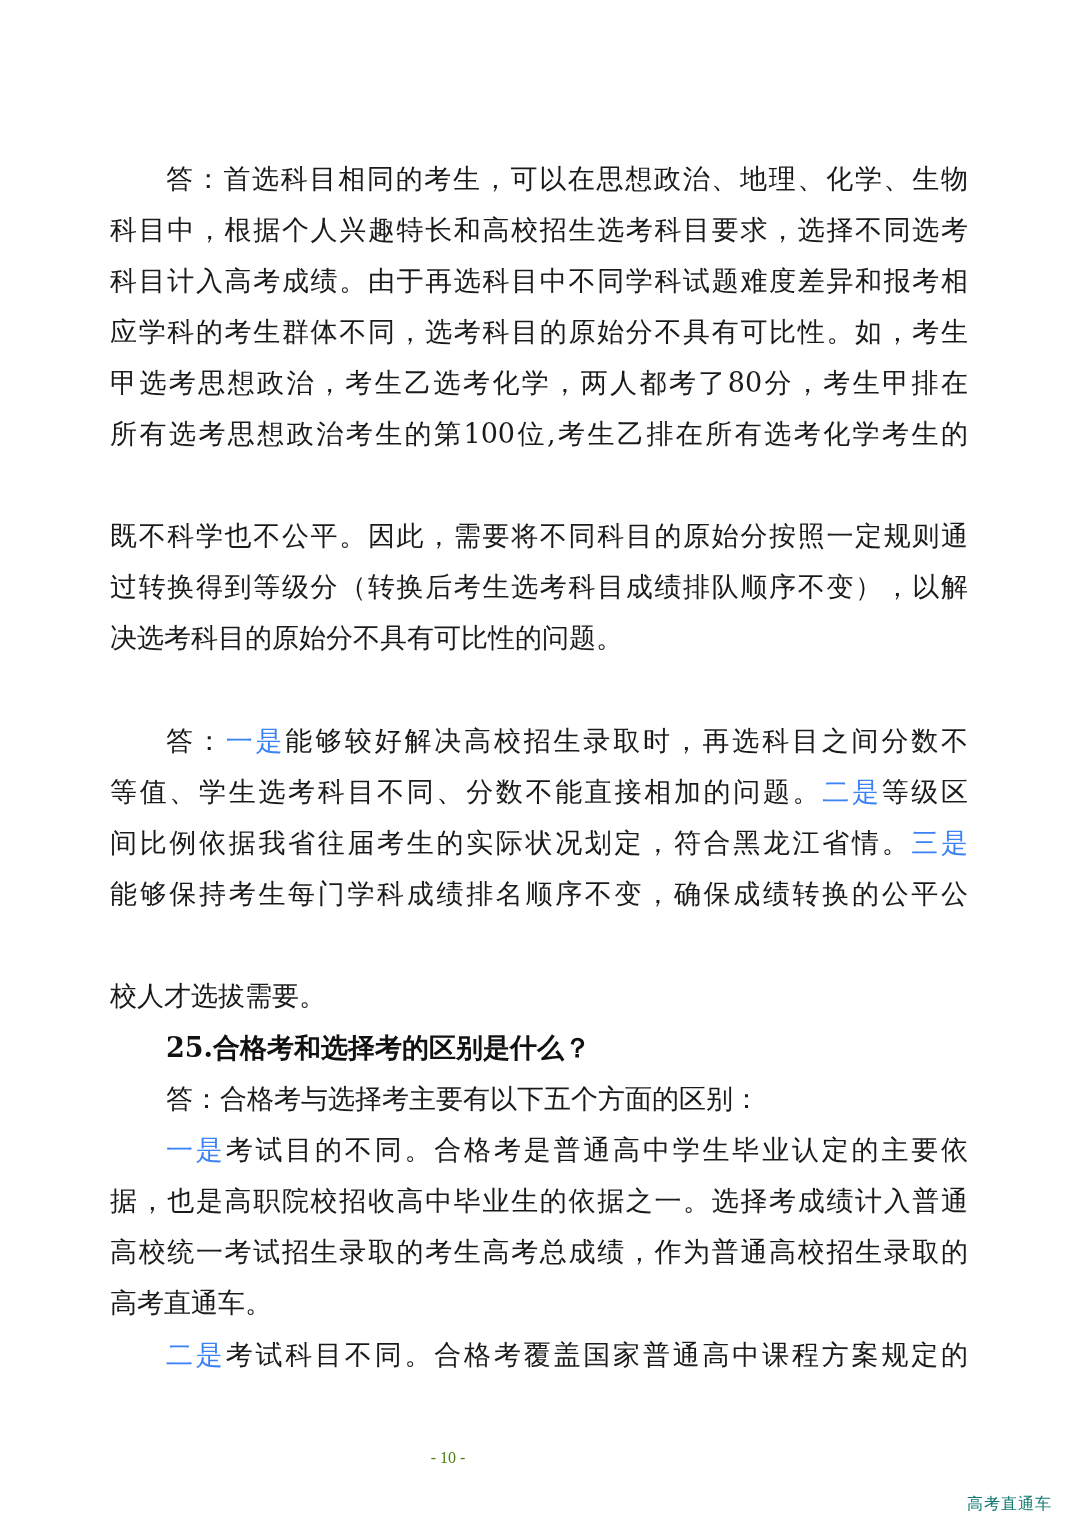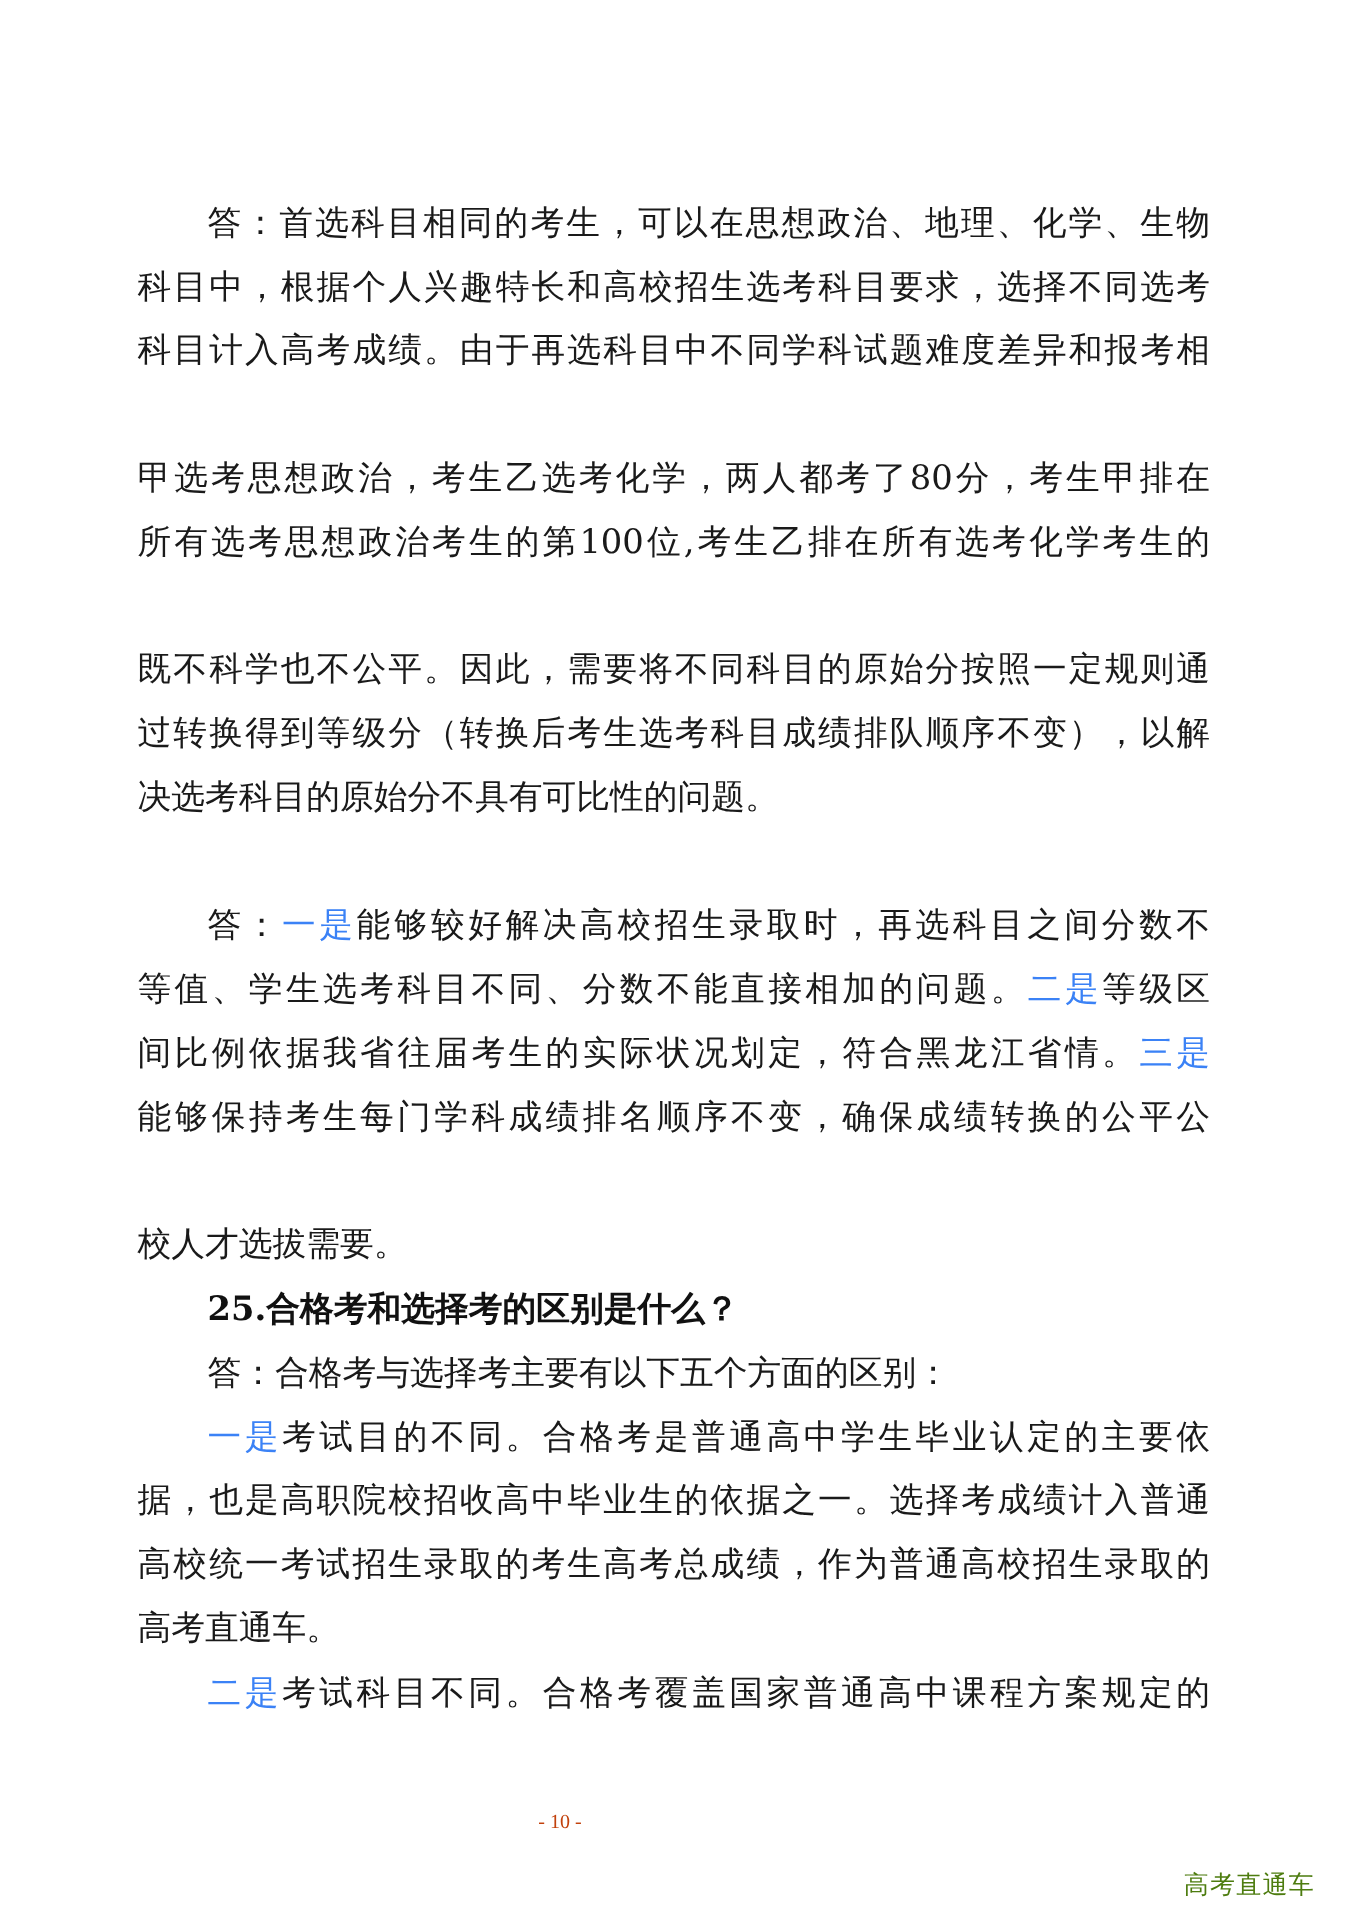--- a/index.html
+++ b/index.html
@@ -23,36 +23,37 @@
       letter-spacing: 0px;
       line-height: 51px;
     }
     .line.indent { left: 166px; width: 802px; }
     .line.last { text-align-last: left; }
     .line.heading { font-weight: bold; text-align-last: left; color: #111; }
     .b { font-weight: normal; color: #3b82f6; }
     .footer-page {
       position: absolute; left: 0; width: 896px; top: 1429px;
       text-align: center;
-      font-family: "Liberation Serif", serif; font-size: 16px; color: #c2410c;
+      font-family: "Liberation Serif", serif; font-size: 16px; color: #4d7c0f;
     }
     .watermark {
       position: absolute; right: 28px; top: 1474px;
-      font-family: Liberation Sans, sans-serif; font-size: 20px; color: #4d7c0f;
+      font-family: Liberation Sans, sans-serif; font-size: 16px; color: #0f766e;
       letter-spacing: 1px;
     }
   </style>
 </head>
 <body>
 
 <div class="page">
 
   <div class="line indent" style="top:133px">答：首选科目相同的考生，可以在思想政治、地理、化学、生物</div>
   <div class="line" style="top:184px">科目中，根据个人兴趣特长和高校招生选考科目要求，选择不同选考</div>
   <div class="line" style="top:235px">科目计入高考成绩。由于再选科目中不同学科试题难度差异和报考相</div>
+  <div class="line" style="top:286px">应学科的考生群体不同，选考科目的原始分不具有可比性。如，考生</div>
   <div class="line" style="top:337px">甲选考思想政治，考生乙选考化学，两人都考了80分，考生甲排在</div>
   <div class="line" style="top:388px">所有选考思想政治考生的第100位,考生乙排在所有选考化学考生的</div>
   <div class="line" style="top:490px">既不科学也不公平。因此，需要将不同科目的原始分按照一定规则通</div>
   <div class="line" style="top:541px">过转换得到等级分（转换后考生选考科目成绩排队顺序不变），以解</div>
   <div class="line last" style="top:592px">决选考科目的原始分不具有可比性的问题。</div>
 
   <div class="line indent" style="top:695px"><span>答：</span><span class="b">一是</span><span>能够较好解决高校招生录取时，再选科目之间分数不</span></div>
   <div class="line" style="top:746px"><span>等值、学生选考科目不同、分数不能直接相加的问题。</span><span class="b">二是</span><span>等级区</span></div>
   <div class="line" style="top:797px"><span>间比例依据我省往届考生的实际状况划定，符合黑龙江省情。</span><span class="b">三是</span></div>
   <div class="line" style="top:848px">能够保持考生每门学科成绩排名顺序不变，确保成绩转换的公平公</div>

